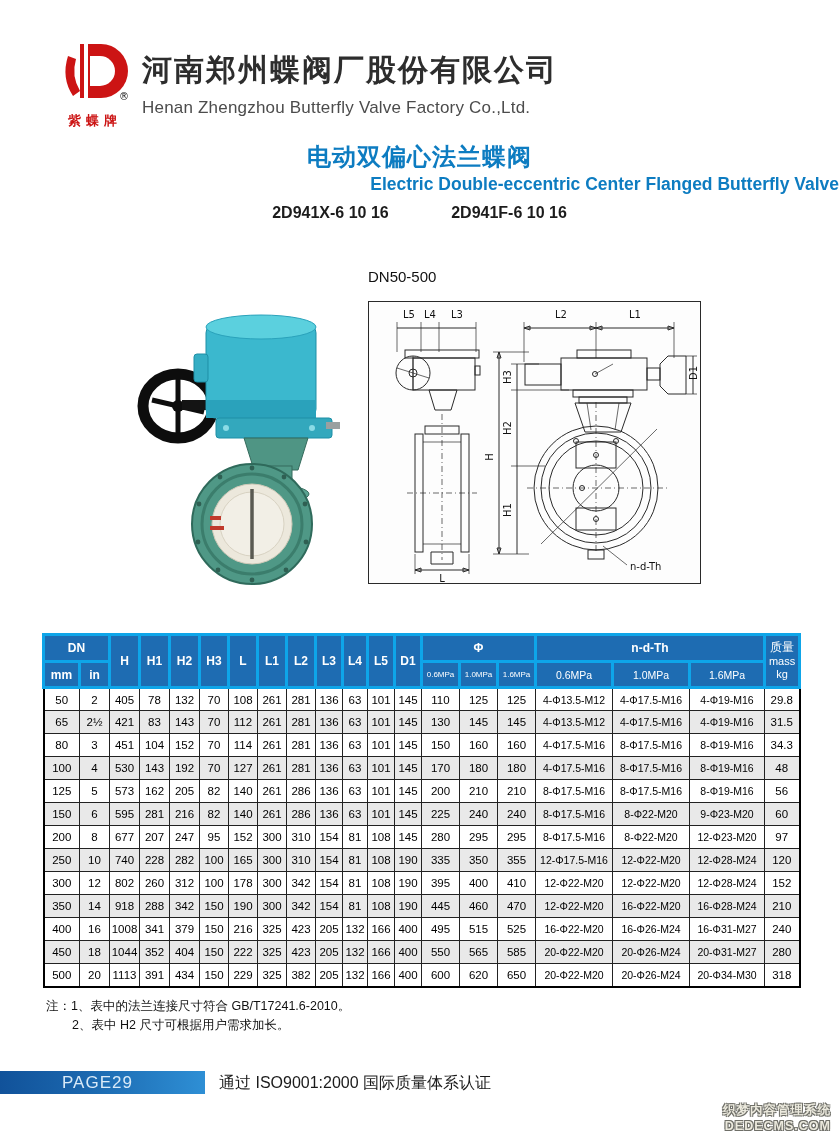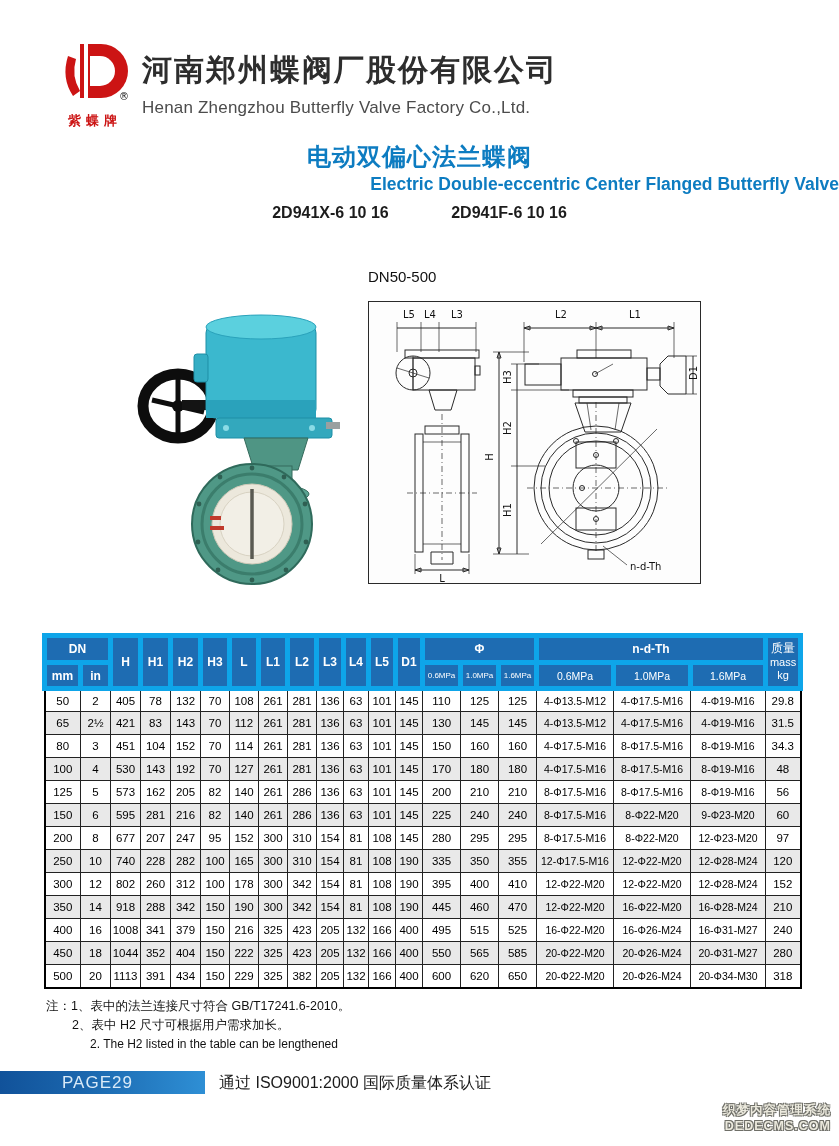--- a/index.html
+++ b/index.html
@@ -36,21 +36,21 @@
     { stroke: #2a2a2a; stroke-width: 1; fill: none; }
   .tech .dash { stroke-dasharray: 6 3 1 3; stroke-width: 0.7; }
   .tech .thin { stroke-width: 0.7; }
   .tech text { stroke: none; fill: #111; }
 
   
   .spec-table { position: absolute; left: 42px; top: 633px; border-collapse: collapse;
                 table-layout: fixed; width: 756px; border: 2px solid #000; }
   .spec-table th {
     background: #1e6cb2; color: #fff; font-weight: bold; font-size: 12px;
-    border: 5px solid #0ea5e9; padding: 0; text-align: center; vertical-align: middle;
+    border: 3px solid #0ea5e9; padding: 0; text-align: center; vertical-align: middle;
   }
   .spec-table thead tr:first-child { height: 27px; }
   .spec-table thead tr:last-child { height: 26px; }
   .spec-table th.sub-phi { font-size: 8px; font-weight: normal; }
   .spec-table th.sub-ndth { font-size: 10.5px; font-weight: normal; }
   .spec-table th.mass-th { font-size: 11px; line-height: 1.15; font-weight: normal; }
   .spec-table th.mass-th .cn { font-size: 12px; }
   .spec-table td {
     border: 1px solid #222; height: 23px; padding: 0;
     text-align: center; vertical-align: middle;
@@ -608,21 +608,20 @@
           <td class="ndth">20-Φ26-M24</td>
           <td class="ndth">20-Φ34-M30</td>
           <td>318</td>
         </tr>
       </tbody>
   </table>
 
   <div class="notes">
     <div>注：1、表中的法兰连接尺寸符合 GB/T17241.6-2010。</div>
     <div class="ind1">2、表中 H2 尺寸可根据用户需求加长。</div>
-    <div class="en ind2">2. The H2 listed in the table can be lengthened</div>
   </div>
 
   <div class="footer-bar">
     <span class="footer-page">PAGE29</span>
   </div>
   <div class="footer-cert">通过 ISO9001:2000 国际质量体系认证</div>
 
   <div class="watermark">
     <div>织梦内容管理系统</div>
     <div>DEDECMS.COM</div>

